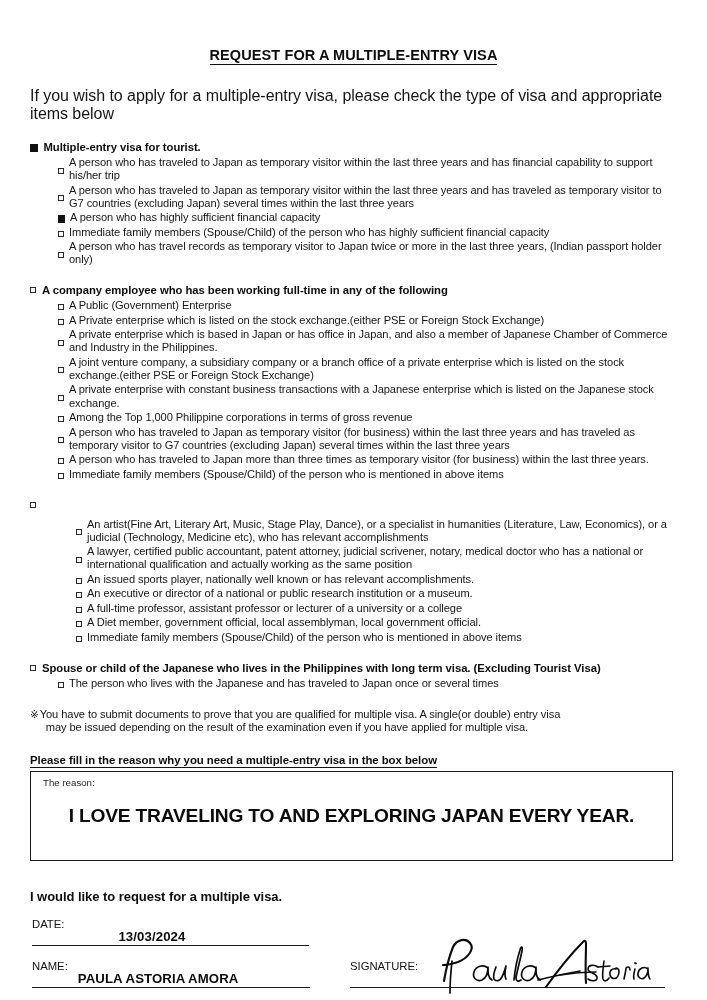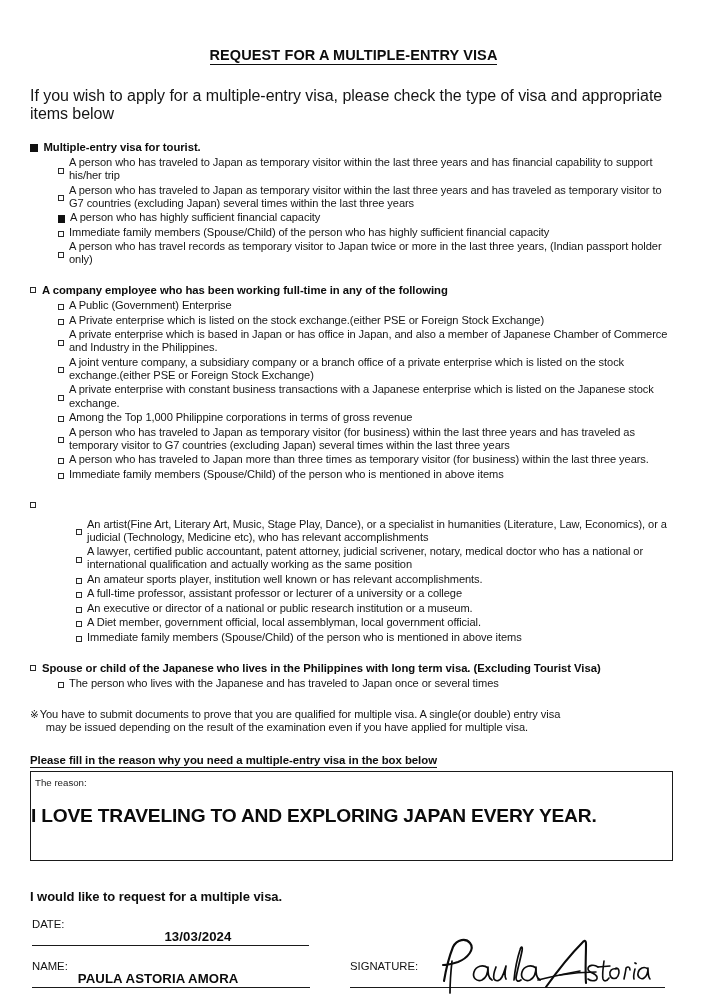--- a/index.html
+++ b/index.html
@@ -157,30 +157,31 @@
     margin-top: 5px;
     width: 643px;
     height: 90px;
     border: 1.6px solid #1a1a1a;
     box-sizing: border-box;
     position: relative;
     background: #ffffff;
   }
   .reason-label {
     position: absolute;
-    left: 4px;
+    left: 12px;
     top: 5px;
     font-size: 9.7px;
     color: #1d1d1d;
   }
   .reason-value {
     position: absolute;
     left: 0;
     right: 0;
     top: 33px;
+    text-align: center;
     font-size: 19.2px;
     font-weight: bold;
     color: #0b0b0b;
     letter-spacing: -0.2px;
     font-family: "Liberation Sans", sans-serif;
   }
 
   
   .closing {
     margin-top: 28px;
@@ -218,21 +219,21 @@
     position: absolute;
     bottom: 1px;
     font-size: 13.2px;
     font-weight: bold;
     color: #0b0b0b;
     white-space: nowrap;
     letter-spacing: 0.1px;
   }
   #fld-date { left: 2px; top: 0; }
   #fld-date .rule { width: 245px; }
-  #fld-date .rule .val { left: 54px; margin-left: 46px; }
+  #fld-date .rule .val { left: 54px; }
 
   #fld-name { left: 2px; top: 42px; }
   #fld-name .rule { width: 242px; }
   #fld-name .rule .val { left: 10px; }
 
   #fld-sign { left: 320px; top: 42px; }
   #fld-sign .rule { width: 247px; overflow: visible; }
 
   .sig-wrap {
     position: absolute;
@@ -336,29 +337,29 @@
         <div class="item">
           <span class="cb"></span>
           <span class="txt">An artist(Fine Art, Literary Art, Music, Stage Play, Dance), or a specialist in humanities (Literature, Law, Economics), or a judicial (Technology, Medicine etc), who has relevant accomplishments</span>
         </div>
         <div class="item">
           <span class="cb"></span>
           <span class="txt">A lawyer, certified public accountant, patent attorney, judicial scrivener, notary, medical doctor who has a national or international qualification and actually working as the same position</span>
         </div>
         <div class="item">
           <span class="cb"></span>
-          <span class="txt">An amateur sports player, institution well known or has relevant accomplishments.</span>
+          <span class="txt">An issued sports player, nationally well known or has relevant accomplishments.</span>
+        </div>
+        <div class="item">
+          <span class="cb"></span>
+          <span class="txt">An executive or director of a national or public research institution or a museum.</span>
         </div>
         <div class="item">
           <span class="cb"></span>
           <span class="txt">A full-time professor, assistant professor or lecturer of a university or a college</span>
-        </div>
-        <div class="item">
-          <span class="cb"></span>
-          <span class="txt">An executive or director of a national or public research institution or a museum.</span>
         </div>
         <div class="item">
           <span class="cb"></span>
           <span class="txt">A Diet member, government official, local assemblyman, local government official.</span>
         </div>
         <div class="item">
           <span class="cb"></span>
           <span class="txt">Immediate family members (Spouse/Child) of the person who is mentioned in above items</span>
         </div>
       </div>

